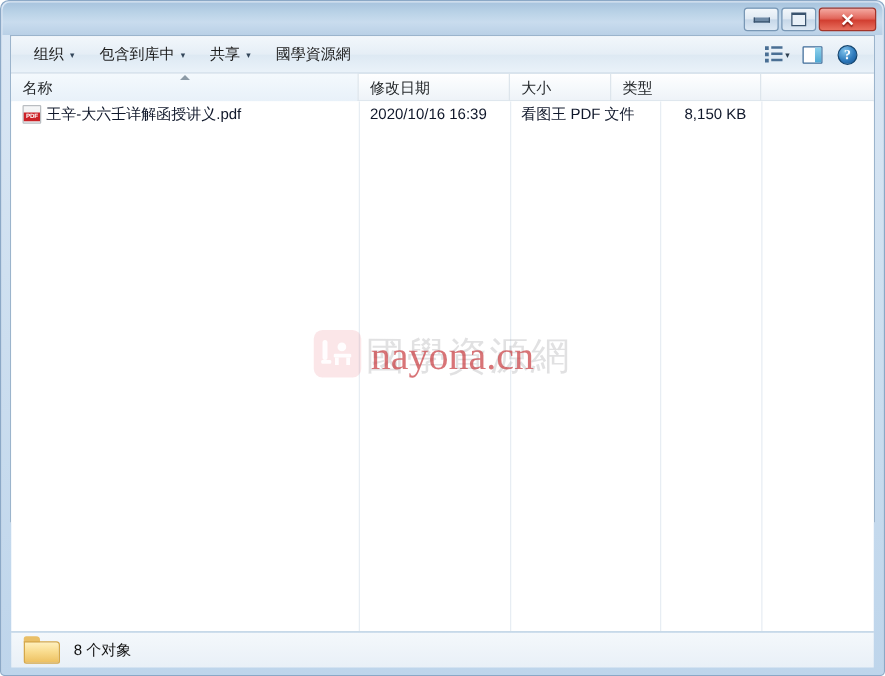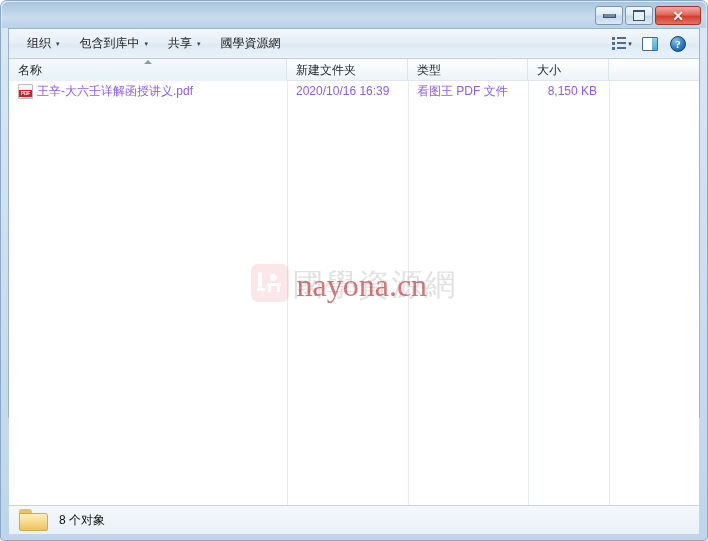--- a/index.html
+++ b/index.html
@@ -424,21 +424,21 @@
     align-items: center;
     cursor: default;
     z-index: 3;
   }
   .cell {
     box-sizing: border-box;
     height: 20px;
     display: flex;
     align-items: center;
     font-size: 12px;
-    color: #8b5cf6;
+    color: #0f172a;
     white-space: nowrap;
     overflow: hidden;
   }
   .cell.name { padding-left: 9px; gap: 4px; }
   .cell.date { padding-left: 9px; }
   .cell.type { padding-left: 9px; }
   .cell.size { justify-content: flex-end; padding-right: 12px; }
 
   .pdf-icon {
     flex: none;
@@ -654,27 +654,27 @@
         </div>
       </div>
     </div>
 
     <div id="column-headers">
       <div class="col-head sorted" style="width:278px">
         <span class="sort-arrow"></span>
         <span>名称</span>
       </div>
       <div class="col-head" style="width:121px">
-        <span>新建文件夹</span>
+        <span>修改日期</span>
+      </div>
+      <div class="col-head" style="width:81px">
+        <span>大小</span>
       </div>
       <div class="col-head" style="width:120px">
         <span>类型</span>
-      </div>
-      <div class="col-head" style="width:81px">
-        <span>大小</span>
       </div>
       <div class="col-head" style="width:90px;border-right:none">
         <span></span>
       </div>
     </div>
 
     <div id="file-list">
       <div class="col-divider" style="left:278px"></div>
       <div class="col-divider" style="left:399px"></div>
       <div class="col-divider" style="left:519px"></div>

